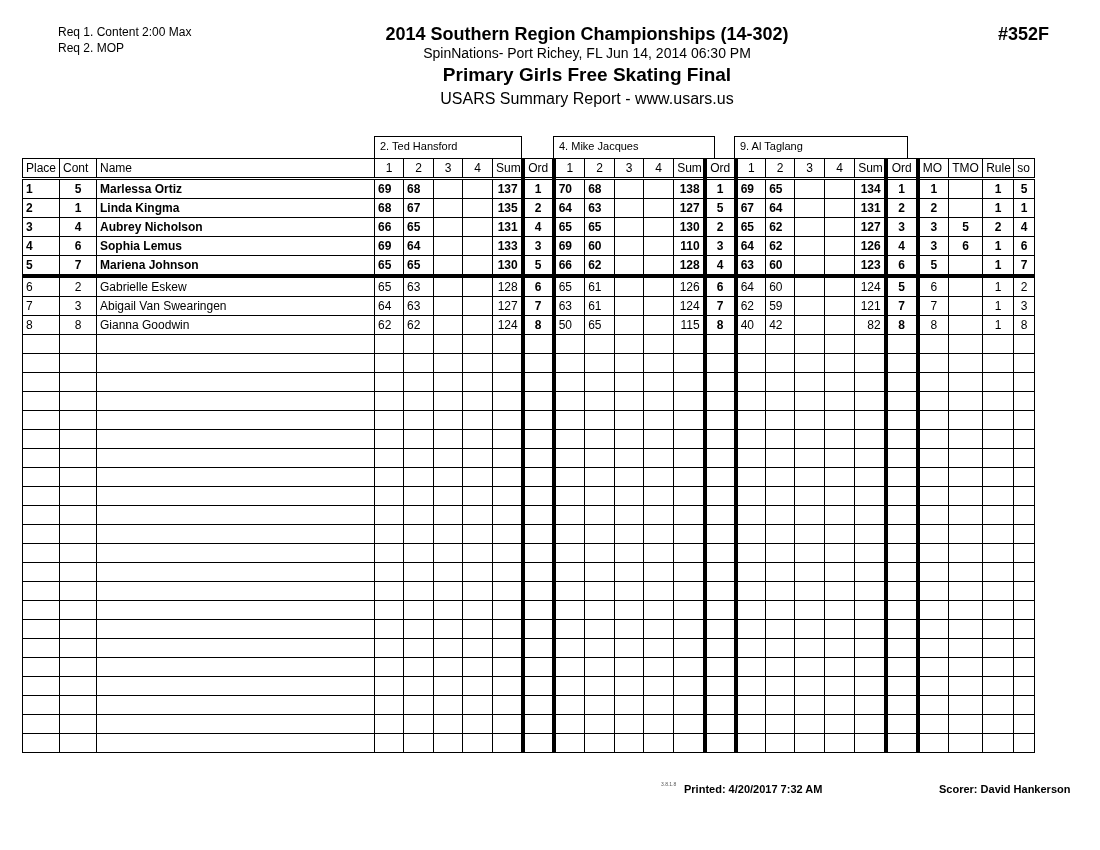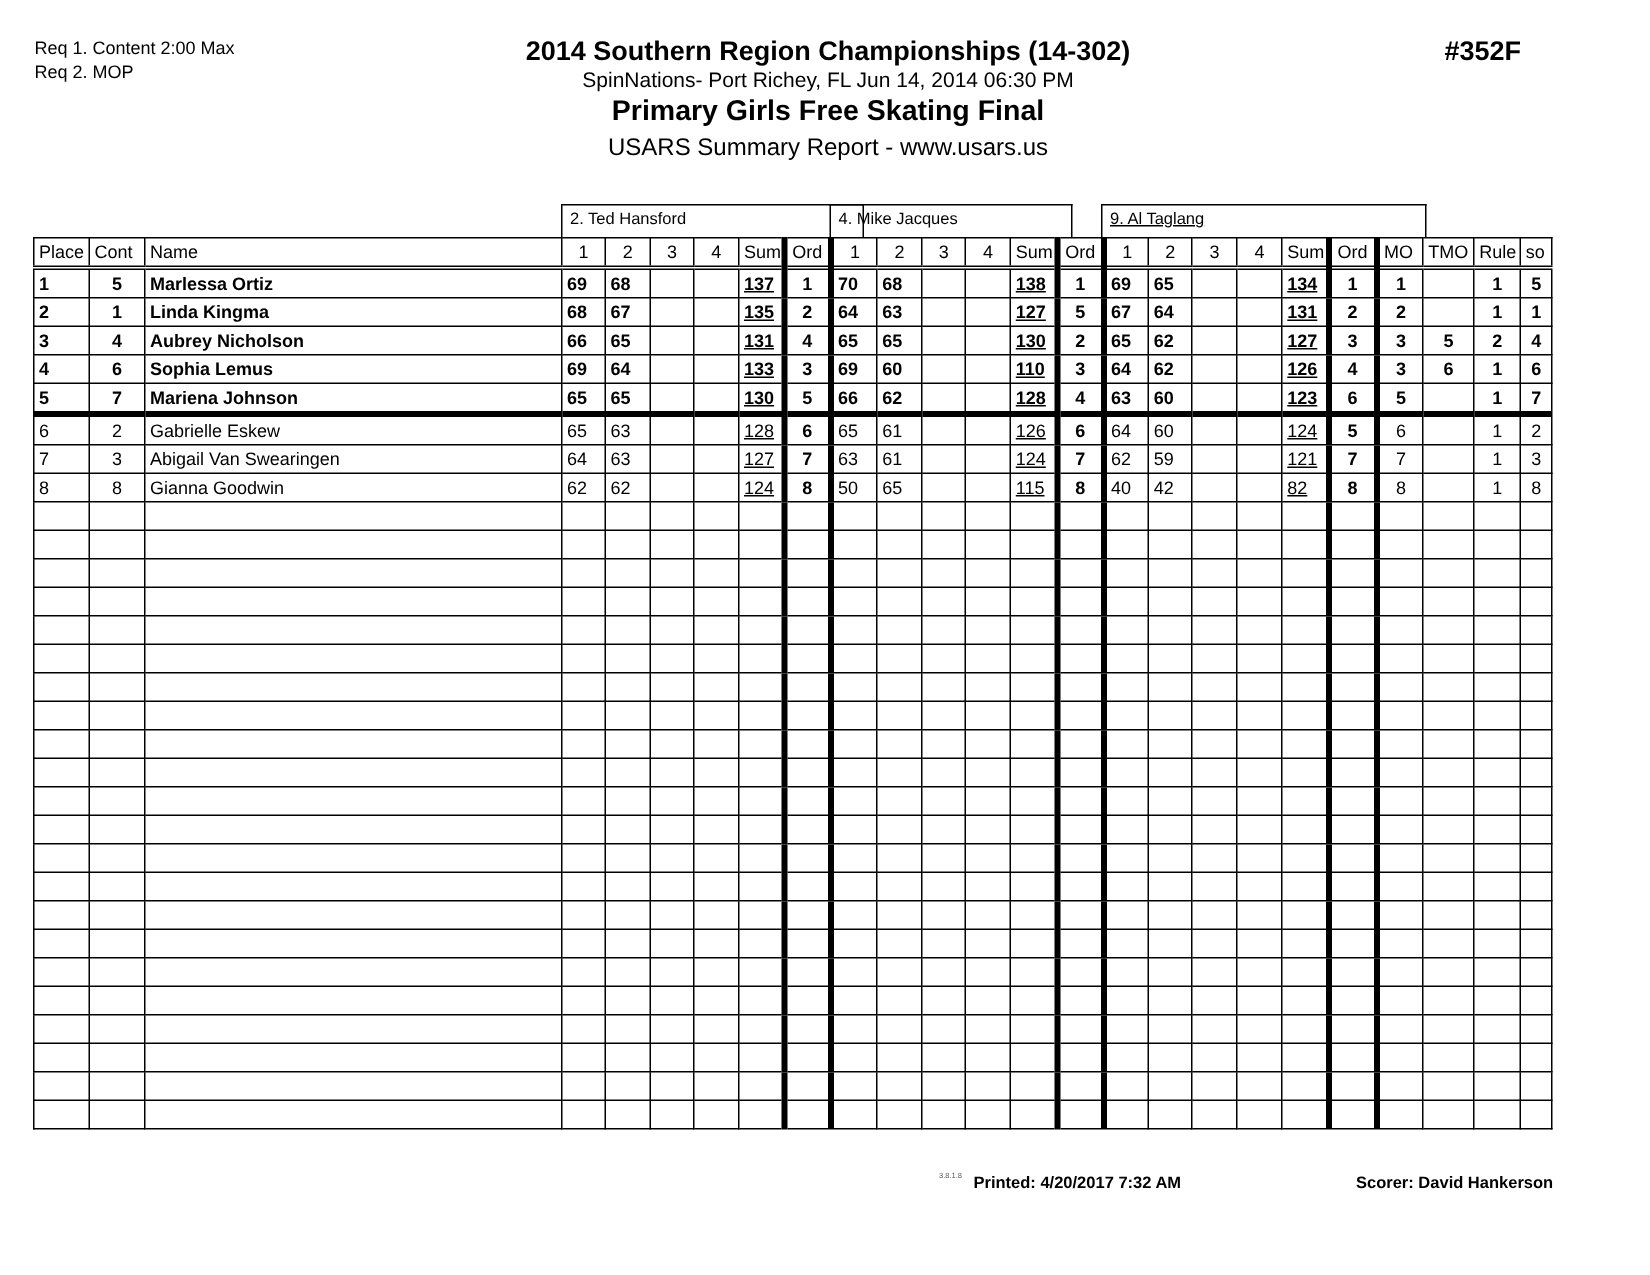--- a/index.html
+++ b/index.html
@@ -1,31 +1,31 @@
 <!DOCTYPE html>
 <html><head>
 <meta charset="utf-8">
 <style>
   html, body { margin:0; padding:0; background:#ffffff; }
   body { width:1100px; height:850px; position:relative; overflow:hidden; font-family:"Liberation Sans", sans-serif; color:#000; }
-  .abs { position:absolute; white-space:nowrap; }
+  .abs { position:absolute; white-space:nowrap;margin-left:35px; }
   .req { left:23px; font-size:12px; line-height:14px; }
   .title-main { left:0; width:1104px; text-align:center; top:24px; font-size:18px; font-weight:bold; }
   .title-sub { left:0; width:1104px; text-align:center; top:45px; font-size:14px; }
   .title-event { left:0; width:1104px; text-align:center; top:64px; font-size:19px; font-weight:bold; }
   .title-report { left:0; width:1104px; text-align:center; top:90px; font-size:16px; }
   .event-num { left:963px; top:24px; font-size:18px; font-weight:bold; }
 
   .judge-box { position:absolute; top:136px; height:22px; border:1px solid #000; border-bottom:none; font-size:11px; box-sizing:border-box; padding:3px 0 0 5px; }
 
   table.grid { position:absolute; left:22px; top:158px; border-collapse:collapse; table-layout:fixed; font-size:12px; }
   table.grid td { border:1px solid #000; height:19px; padding:0 0 0 3px; box-sizing:border-box; overflow:hidden; white-space:nowrap; line-height:18px; }
   table.grid tr.hdr td { border-bottom:3px double #000; }
   table.grid td.num { text-align:left; }
-  table.grid td.sum { text-align:left; padding-right:3px;text-decoration:underline; }
+  table.grid td.sum { text-align:right; padding-right:3px; }
   table.grid td.ctr { text-align:center; padding:0; }
   table.grid td.thickL { border-left:4px solid #000; }
   table.grid tr.bold td { font-weight:bold; }
   table.grid tr.bold td.cont { font-weight:bold; }
   table.grid tr.cutline td { border-bottom:4px solid #000; }
   table.grid td.ord { font-weight:bold; text-align:center; padding:0; }
 
   .footer { top:783px; font-size:11px;font-weight:bold; }
   .tiny { top:781px; left:626px; font-size:5px; color:#555; }
 </style>
@@ -34,23 +34,23 @@
 
 <div class="abs req" style="top:25px;">Req  1.  Content 2:00 Max</div>
 <div class="abs req" style="top:41px;">Req  2.  MOP</div>
 
 <div class="abs title-main">2014 Southern Region Championships (14-302)</div>
 <div class="abs title-sub">SpinNations- Port Richey, FL  Jun 14, 2014  06:30 PM</div>
 <div class="abs title-event">Primary Girls Free Skating Final</div>
 <div class="abs title-report">USARS Summary Report - www.usars.us</div>
 <div class="abs event-num">#352F</div>
 
-<div class="judge-box" style="left:374px; width:202px;">2.  Ted Hansford</div>
+<div class="judge-box" style="left:374px; width:148px;">2.  Ted Hansford</div>
 <div class="judge-box" style="left:553px; width:162px;">4.  Mike Jacques</div>
-<div class="judge-box" style="left:734px; width:217px;text-decoration:underline;">9.  Al Taglang</div>
+<div class="judge-box" style="left:734px; width:174px;">9.  Al Taglang</div>
 
 <table class="grid">
   <colgroup>
     <col style="width:37px">
       <col style="width:37px">
       <col style="width:278px">
     <col style="width:29px">
       <col style="width:30px">
       <col style="width:29px">
       <col style="width:30px">

